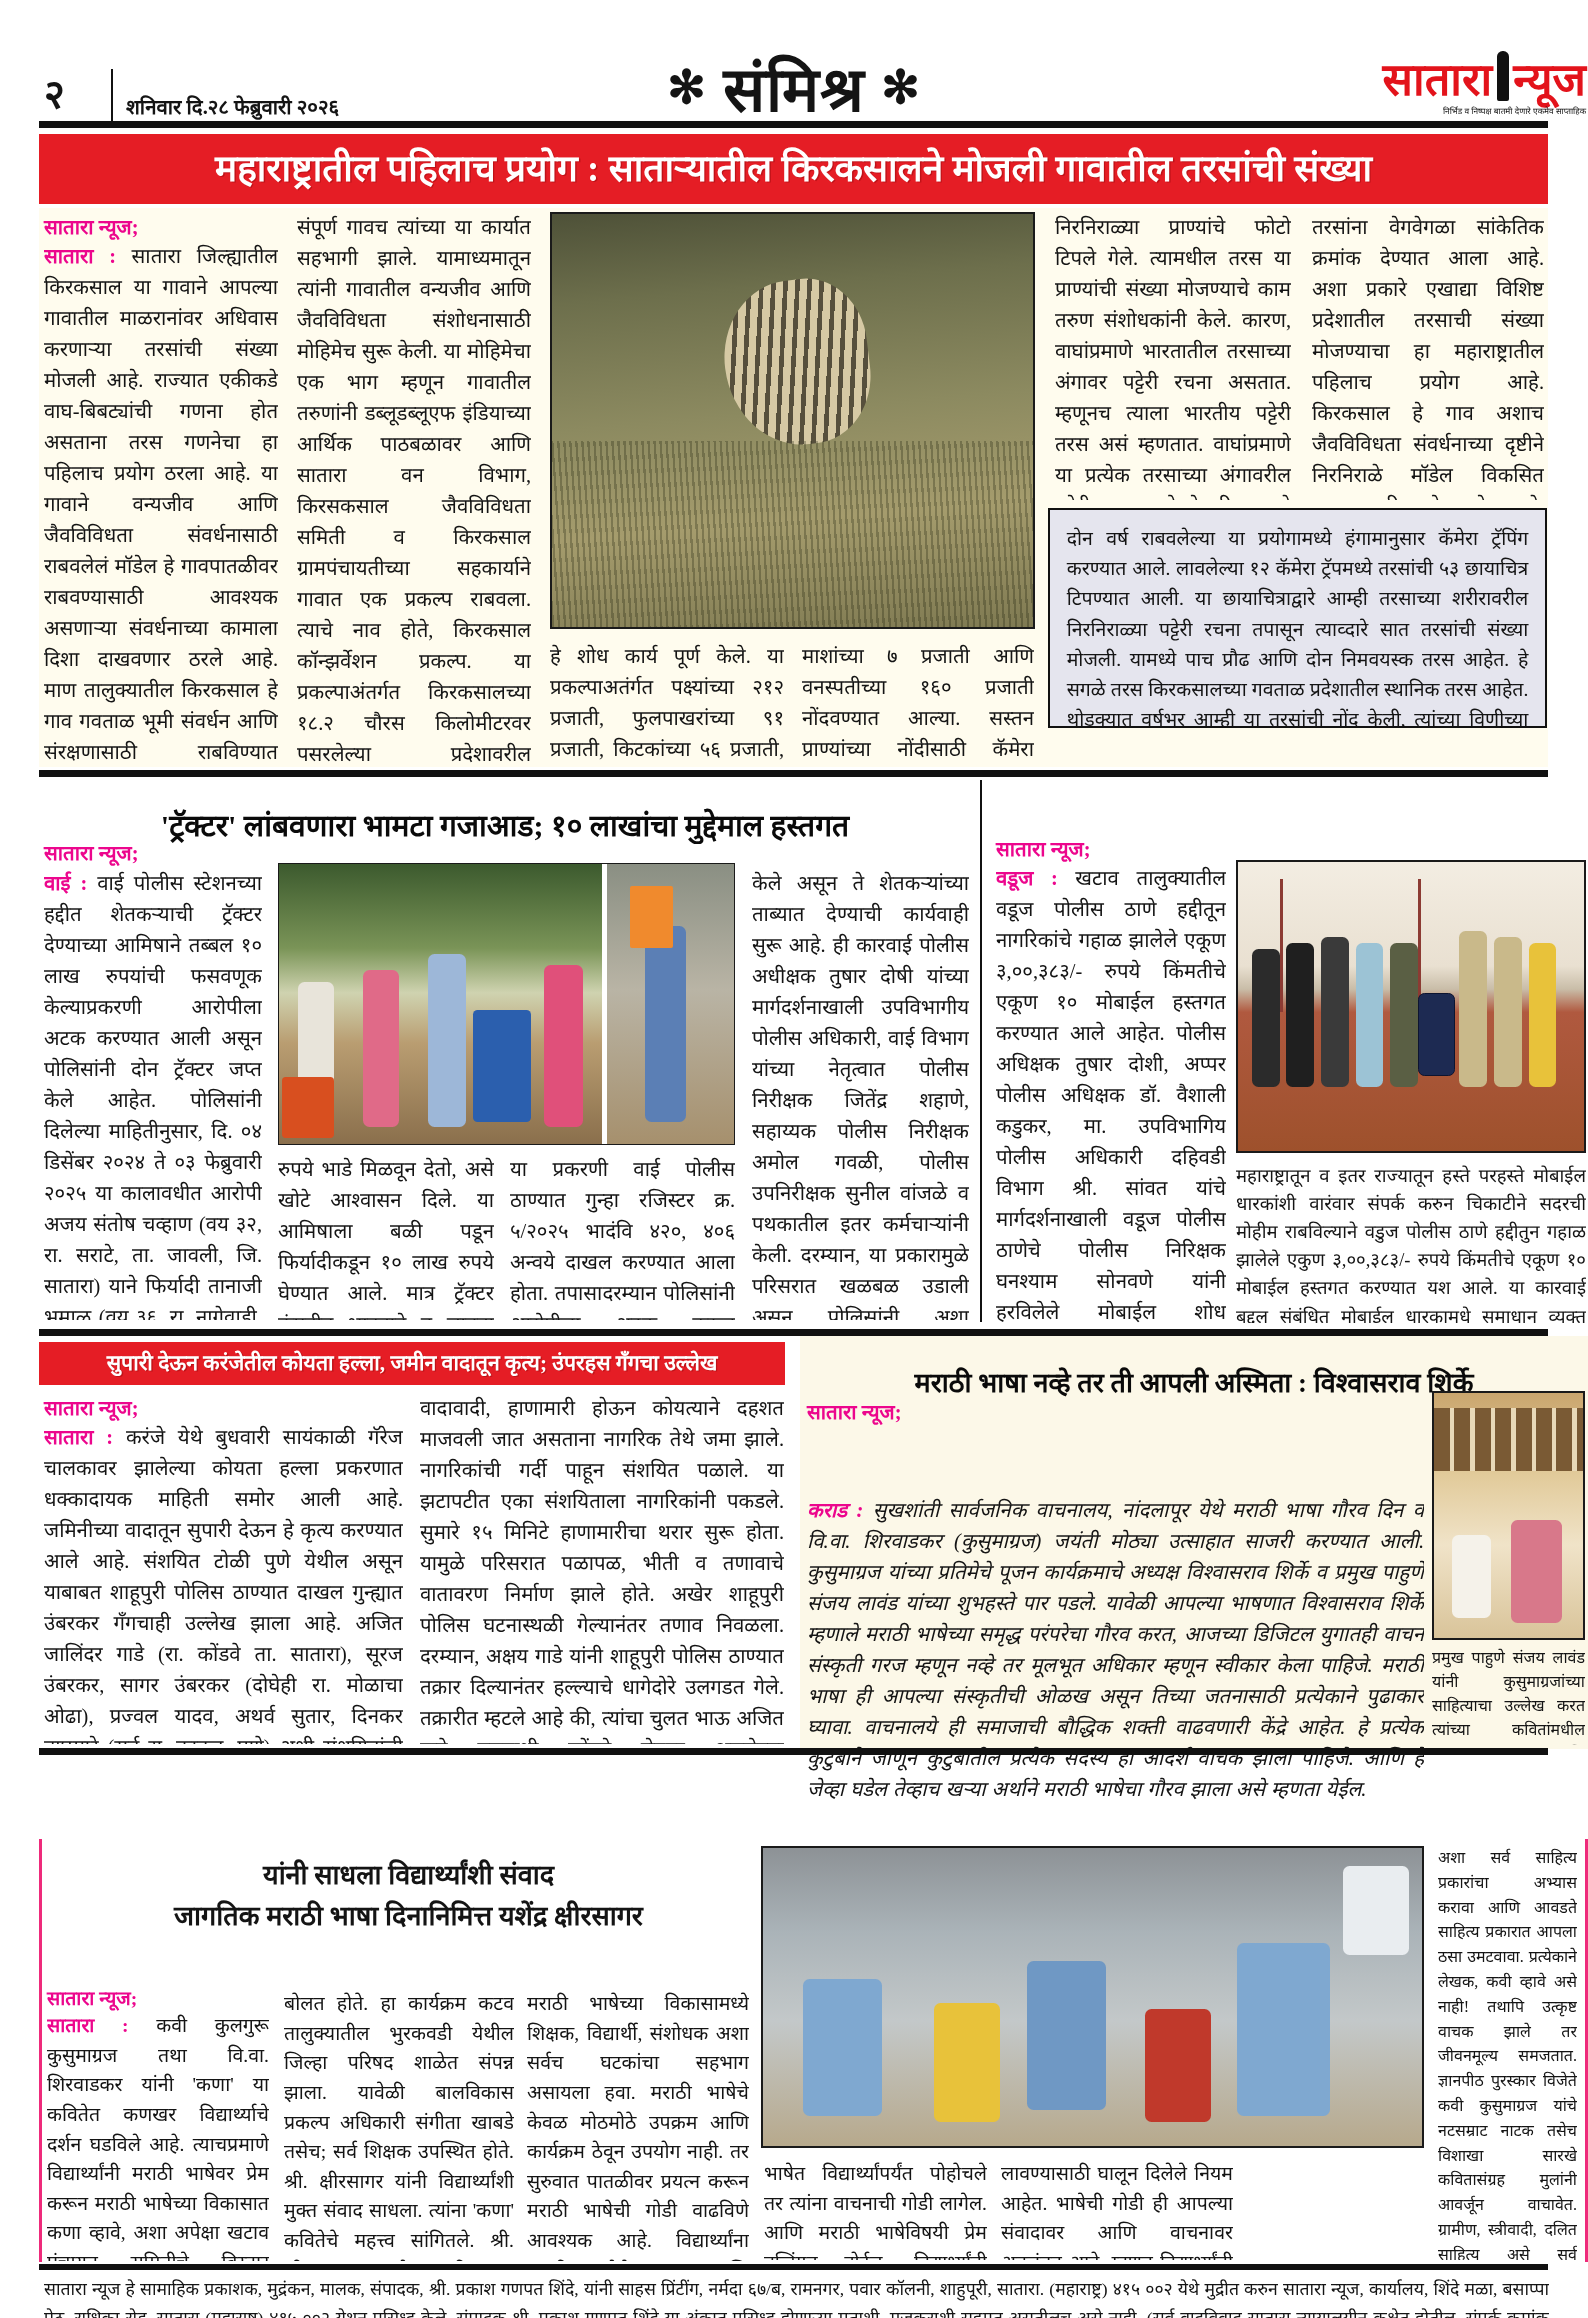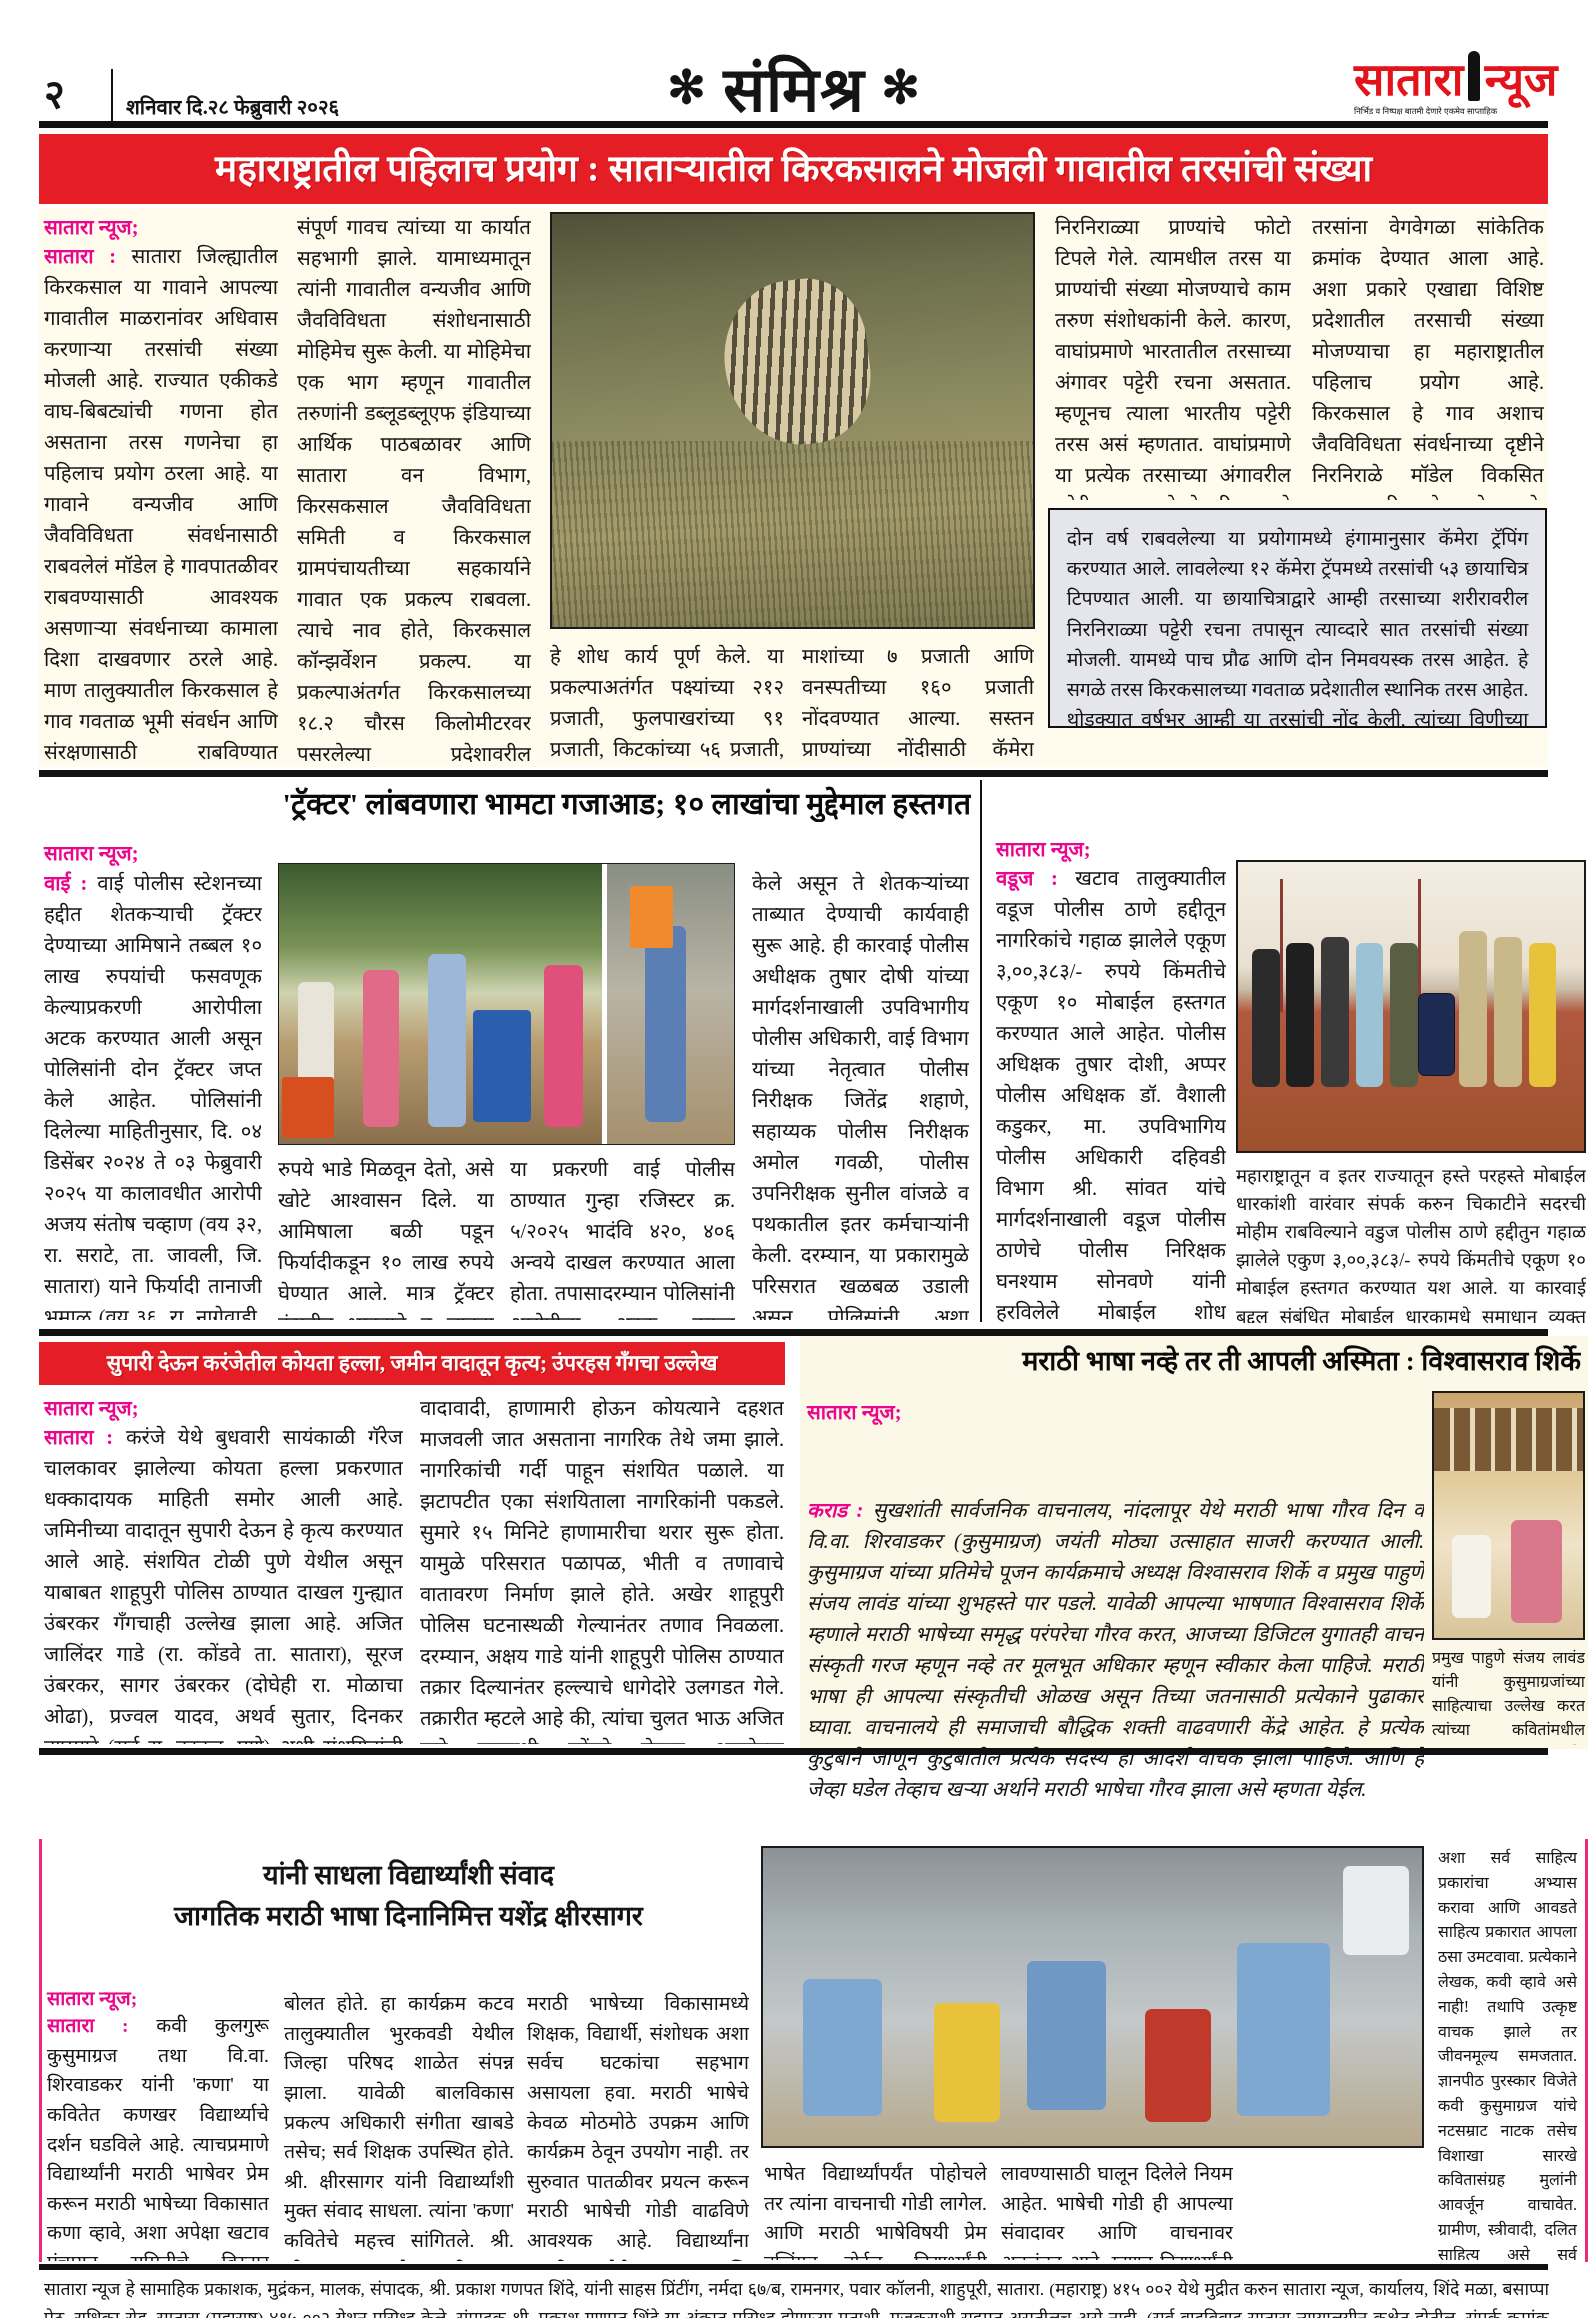--- a/index.html
+++ b/index.html
@@ -6,27 +6,27 @@
   .sheet{position:relative;width:1588px;height:2465px;background:#ffffff;overflow:hidden;
          font-family:"Liberation Serif","DejaVu Serif",serif;color:#141414;}
   .abs{position:absolute;box-sizing:border-box;}
   .rule{background:#111;}
   .col{position:absolute;box-sizing:border-box;font-size:20.4px;line-height:1.52;text-align:justify;
        overflow:hidden;color:#141414;word-spacing:0.9px;}
   .dl{position:absolute;color:#ec068d;font-weight:bold;font-size:20.4px;}
   .loc{color:#ec068d;font-weight:bold;}
   .hl-red{background:#e51d25;color:#fff;font-weight:bold;text-align:center;white-space:nowrap;
           overflow:hidden;text-shadow:1.4px 1.4px 0 rgba(120,0,0,.35);}
-  .hl-black{color:#0a0a0a;font-weight:bold;text-align:right;white-space:nowrap;overflow:hidden;}
+  .hl-black{color:#0a0a0a;font-weight:bold;text-align:center;white-space:nowrap;overflow:hidden;margin-top:22px;}
   .photo{position:absolute;box-sizing:border-box;overflow:hidden;}
   .pagenum{font-weight:bold;font-size:40px;}
   .date{font-weight:bold;font-size:20.4px;white-space:nowrap;margin-top:8px;}
   .masthead{position:absolute;left:0;right:0;text-align:center;font-size:62px;font-weight:bold;letter-spacing:0.9px;}
   .masthead .decor{font-size:46px;vertical-align:8.3px;}
-  .logo{position:absolute;text-align:left;}
+  .logo{position:absolute;text-align:right;}
   .logo-red{color:#e3131b;font-weight:bold;font-size:45px;line-height:1;white-space:nowrap;}
   .logo-statue{display:inline-block;width:12px;height:50px;background:#111;border-radius:5.6px 5.6px 1.9px 1.9px;
                margin:0 4.6px;vertical-align:-6.5px;}
   .logo-tag{font-size:8.3px;color:#111;margin-top:2.8px;font-family:"Liberation Sans",sans-serif;}
   .quotebox{position:absolute;background:#e5e5ee;border:2.8px solid #111;padding:14px 16.7px;box-sizing:border-box;
             font-size:19.5px;line-height:1.55;text-align:justify;overflow:hidden;}
   .caption{font-size:18.5px;}
   .subhead{font-weight:bold;text-align:center;font-size:27px;line-height:1.5;}
   .pinkband{background:#ee2a7b;color:#fff;font-weight:bold;text-align:center;white-space:nowrap;overflow:hidden;
             text-shadow:1.4px 1.4px 0 rgba(140,0,70,.35);}

